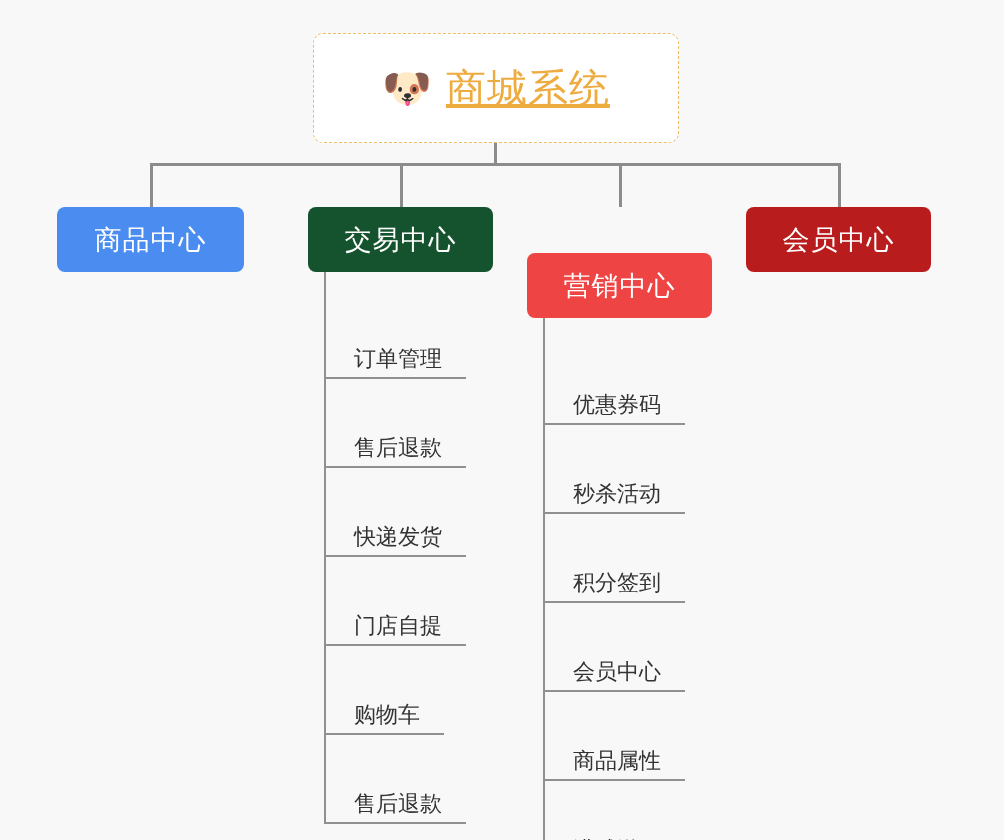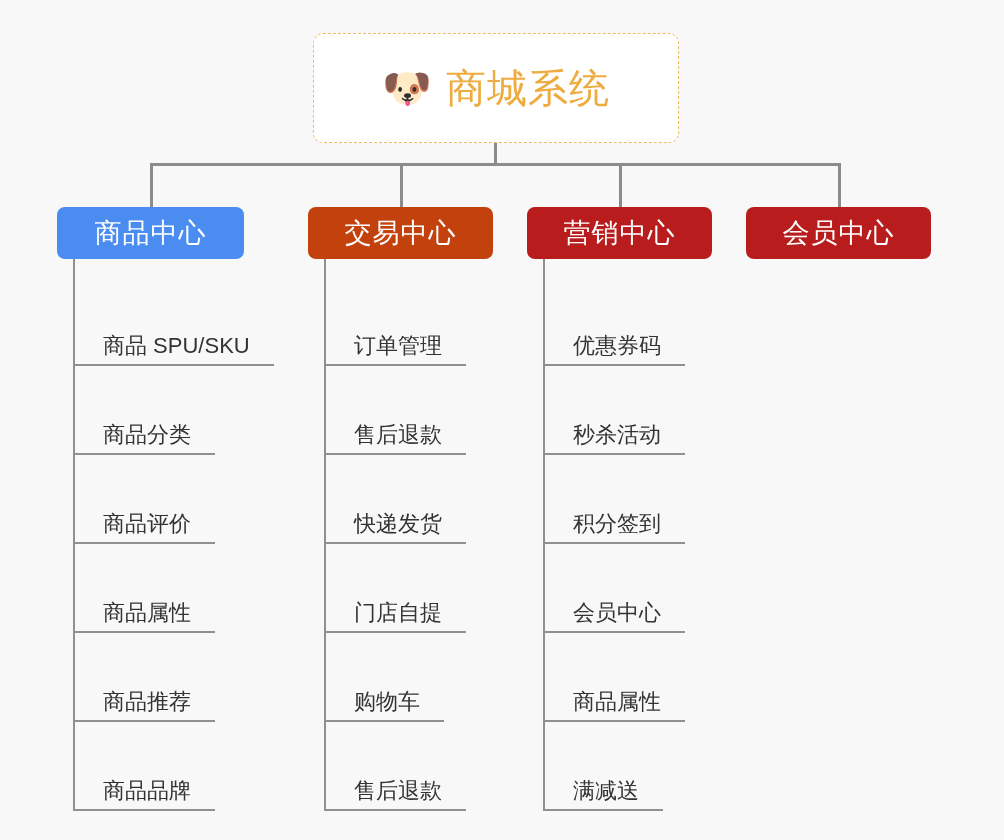--- a/index.html
+++ b/index.html
@@ -39,20 +39,21 @@
     font-size: 40px;
     line-height: 1;
     display: block;
   }
   .root-label {
     font-size: 40px;
     color: #eeab3f;
     letter-spacing: 1px;
     line-height: 1;
     white-space: nowrap;
+    text-decoration: underline;
   }
 
   
   .conn { position: absolute; background: #8c8c8c; }
   .conn-stem {           
     left: 494px; top: 143px; width: 3px; height: 21px;
   }
   .conn-bar {            
     left: 150px; top: 163px; width: 690px; height: 3px;
   }
@@ -63,33 +64,33 @@
   .conn-drop.d4 { left: 838px; }
 
   
   .branch { position: absolute; top: 207px; }
   .branch.b1 { left: 57px;  width: 260px; }
   .branch.b2 { left: 308px; width: 230px; }
   .branch.b3 { left: 527px; width: 230px; }
   .branch.b4 { left: 746px; width: 230px; }
 
   .cat-node {
-    height: 52px;
+    height: 65px;
     border-radius: 8px;
     display: flex;
     align-items: center;
     justify-content: center;
     color: #ffffff;
     font-size: 27px;
     letter-spacing: 1px;
     white-space: nowrap;
   }
   .b1 .cat-node { width: 187px; background: #4a8cf0; }
-  .b2 .cat-node { width: 185px; background: #c2410c; }
-  .b3 .cat-node { width: 185px; background: #b91c1c; }
+  .b2 .cat-node { width: 185px; background: #14532d; }
+  .b3 .cat-node { width: 185px; background: #ef4444; margin-top: 46px; }
   .b4 .cat-node { width: 185px; background: #b91c1c; font-family: Liberation Mono, monospace; }
 
   
   .leaf-list {
     position: relative;
     margin-left: 16px;
     border-left: 2px solid #909090;
     padding-top: 18px;
   }
   .b1 .leaf-list { margin-left: 16px; }
@@ -128,89 +129,69 @@
   <div class="conn conn-bar"></div>
   <div class="conn conn-drop d1"></div>
   <div class="conn conn-drop d2"></div>
   <div class="conn conn-drop d3"></div>
   <div class="conn conn-drop d4"></div>
 
   <div class="branch b1">
     <div class="cat-node">
       <span>商品中心</span>
     </div>
+  </div>
+
+  <div class="branch b2">
+    <div class="cat-node">
+      <span>交易中心</span>
+    </div>
     <div class="leaf-list">
       <div class="leaf-item">
-          <span class="leaf-inner">商品 SPU/SKU</span>
-        </div>
-      <div class="leaf-item">
-          <span class="leaf-inner">商品分类</span>
-        </div>
-      <div class="leaf-item">
-          <span class="leaf-inner">商品评价</span>
+          <span class="leaf-inner">订单管理</span>
+        </div>
+      <div class="leaf-item">
+          <span class="leaf-inner">售后退款</span>
+        </div>
+      <div class="leaf-item">
+          <span class="leaf-inner">快递发货</span>
+        </div>
+      <div class="leaf-item">
+          <span class="leaf-inner">门店自提</span>
+        </div>
+      <div class="leaf-item">
+          <span class="leaf-inner">购物车</span>
+        </div>
+      <div class="leaf-item">
+          <span class="leaf-inner">售后退款</span>
+        </div>
+    </div>
+  </div>
+
+  <div class="branch b3">
+    <div class="cat-node">
+      <span>营销中心</span>
+    </div>
+    <div class="leaf-list">
+      <div class="leaf-item">
+          <span class="leaf-inner">优惠券码</span>
+        </div>
+      <div class="leaf-item">
+          <span class="leaf-inner">秒杀活动</span>
+        </div>
+      <div class="leaf-item">
+          <span class="leaf-inner">积分签到</span>
+        </div>
+      <div class="leaf-item">
+          <span class="leaf-inner">会员中心</span>
         </div>
       <div class="leaf-item">
           <span class="leaf-inner">商品属性</span>
         </div>
       <div class="leaf-item">
-          <span class="leaf-inner">商品推荐</span>
-        </div>
-      <div class="leaf-item">
-          <span class="leaf-inner">商品品牌</span>
-        </div>
-    </div>
-  </div>
-
-  <div class="branch b2">
-    <div class="cat-node">
-      <span>交易中心</span>
-    </div>
-    <div class="leaf-list">
-      <div class="leaf-item">
-          <span class="leaf-inner">订单管理</span>
-        </div>
-      <div class="leaf-item">
-          <span class="leaf-inner">售后退款</span>
-        </div>
-      <div class="leaf-item">
-          <span class="leaf-inner">快递发货</span>
-        </div>
-      <div class="leaf-item">
-          <span class="leaf-inner">门店自提</span>
-        </div>
-      <div class="leaf-item">
-          <span class="leaf-inner">购物车</span>
-        </div>
-      <div class="leaf-item">
-          <span class="leaf-inner">售后退款</span>
-        </div>
-    </div>
-  </div>
-
-  <div class="branch b3">
-    <div class="cat-node">
-      <span>营销中心</span>
-    </div>
-    <div class="leaf-list">
-      <div class="leaf-item">
-          <span class="leaf-inner">优惠券码</span>
-        </div>
-      <div class="leaf-item">
-          <span class="leaf-inner">秒杀活动</span>
-        </div>
-      <div class="leaf-item">
-          <span class="leaf-inner">积分签到</span>
-        </div>
-      <div class="leaf-item">
-          <span class="leaf-inner">会员中心</span>
-        </div>
-      <div class="leaf-item">
-          <span class="leaf-inner">商品属性</span>
-        </div>
-      <div class="leaf-item">
           <span class="leaf-inner">满减送</span>
         </div>
     </div>
   </div>
 
   <div class="branch b4">
     <div class="cat-node">
       <span>会员中心</span>
     </div>
   </div>

